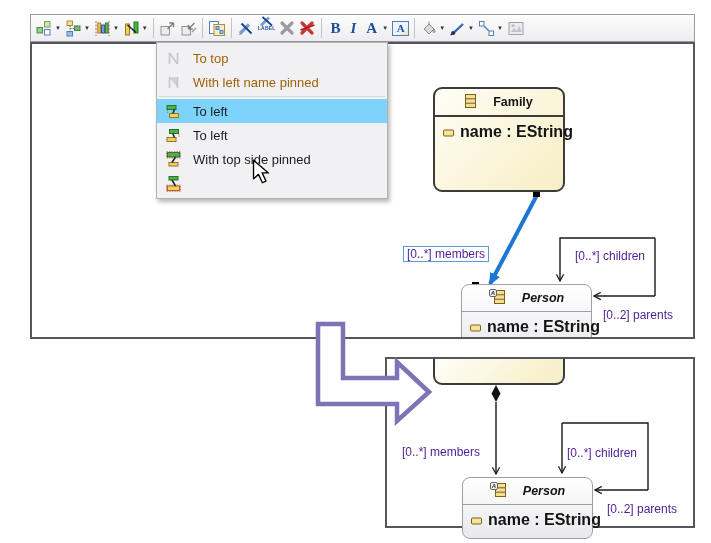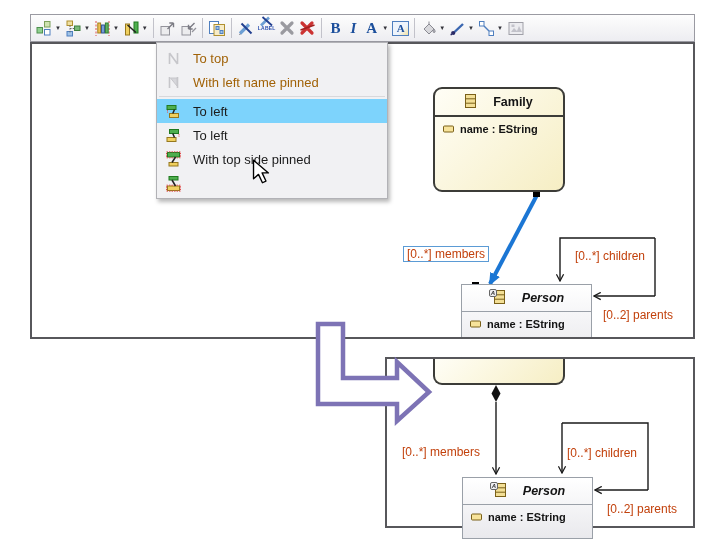--- a/index.html
+++ b/index.html
@@ -27,31 +27,31 @@
   .hidelabel { display:flex; flex-direction:column; align-items:center; line-height:1; }
   .hidelabel .lbl { font-size:5px; font-weight:bold; color:#2a4faf; letter-spacing:.2px; margin-top:-1px; }
   
   .panel { position:absolute; box-sizing:border-box; border:2px solid #57575b; background:#fff; }
   #panel1 { left:30px; top:42px; width:665px; height:297px; overflow:hidden; z-index:1; }
   #panel2 { left:385px; top:357px; width:310px; height:171px; z-index:1; }
   .edgesvg { position:absolute; left:0; top:0; width:100%; height:100%; }
   
   .classbox { position:absolute; box-sizing:border-box; }
   .familybox { background:linear-gradient(135deg,#fffef6 0%,#f6eec4 100%); border:2px solid #3c3c38; border-radius:9px; }
-  .personbox { background:linear-gradient(180deg,#ffffff 0%,#e9e9ed 100%); border:1.5px solid #9aa0a8; border-radius:0;text-align:right; }
+  .personbox { background:linear-gradient(180deg,#ffffff 0%,#e9e9ed 100%); border:1.5px solid #9aa0a8; border-radius:8px;text-align:right; }
   .cb-head { height:26px; display:flex; align-items:center; justify-content:center; gap:17px;
     font-size:12.5px; font-weight:bold; color:#141414; }
   .familybox .cb-head { border-bottom:2px solid #3c3c38; }
   .personbox .cb-head { border-bottom:1.5px solid #9aa0a8; font-style:italic; }
-  .cb-attr { display:flex; align-items:center; gap:6px; padding:6px 0 0 8px; font-size:11px; font-weight:bold; color:#141414; white-space:nowrap; }
+  .cb-attr { display:flex; align-items:center; gap:6px; padding:6px 0 0 8px; font-size:16px; font-weight:bold; color:#141414; white-space:nowrap; }
   .famfrag { position:absolute; left:46px; top:0; width:132px; height:26px; box-sizing:border-box;
     background:linear-gradient(135deg,#fffef6 0%,#f6eec4 100%);
     border:2px solid #3c3c38; border-top:none; border-radius:0 0 9px 9px; }
   
-  .elabel { position:absolute; font-size:12px; color:#c2410c; white-space:nowrap; }
+  .elabel { position:absolute; font-size:12px; color:#4c1d95; white-space:nowrap; }
   .elabel.sel { border:1px solid #5b9bd5; padding:0 3px; background:#fff; }
   
   .menu { position:absolute; left:156px; top:42px; width:232px; box-sizing:border-box;
     background:#f1f1f3; border:1px solid #b2b2b6; box-shadow:2px 3px 4px rgba(0,0,0,.28);
     padding:3px 0; z-index:10; }
   .mi { height:24px; display:flex; align-items:center; gap:11px; padding:0 6px 0 8px; font-size:13px; color:#1c1c1c; }
   .mi.dis { color:#a16207; }
   .mi.sel { background:#7dd3fc; }
   .mic { width:17px; height:17px; flex:0 0 17px; }
   .mic svg { display:block; }

